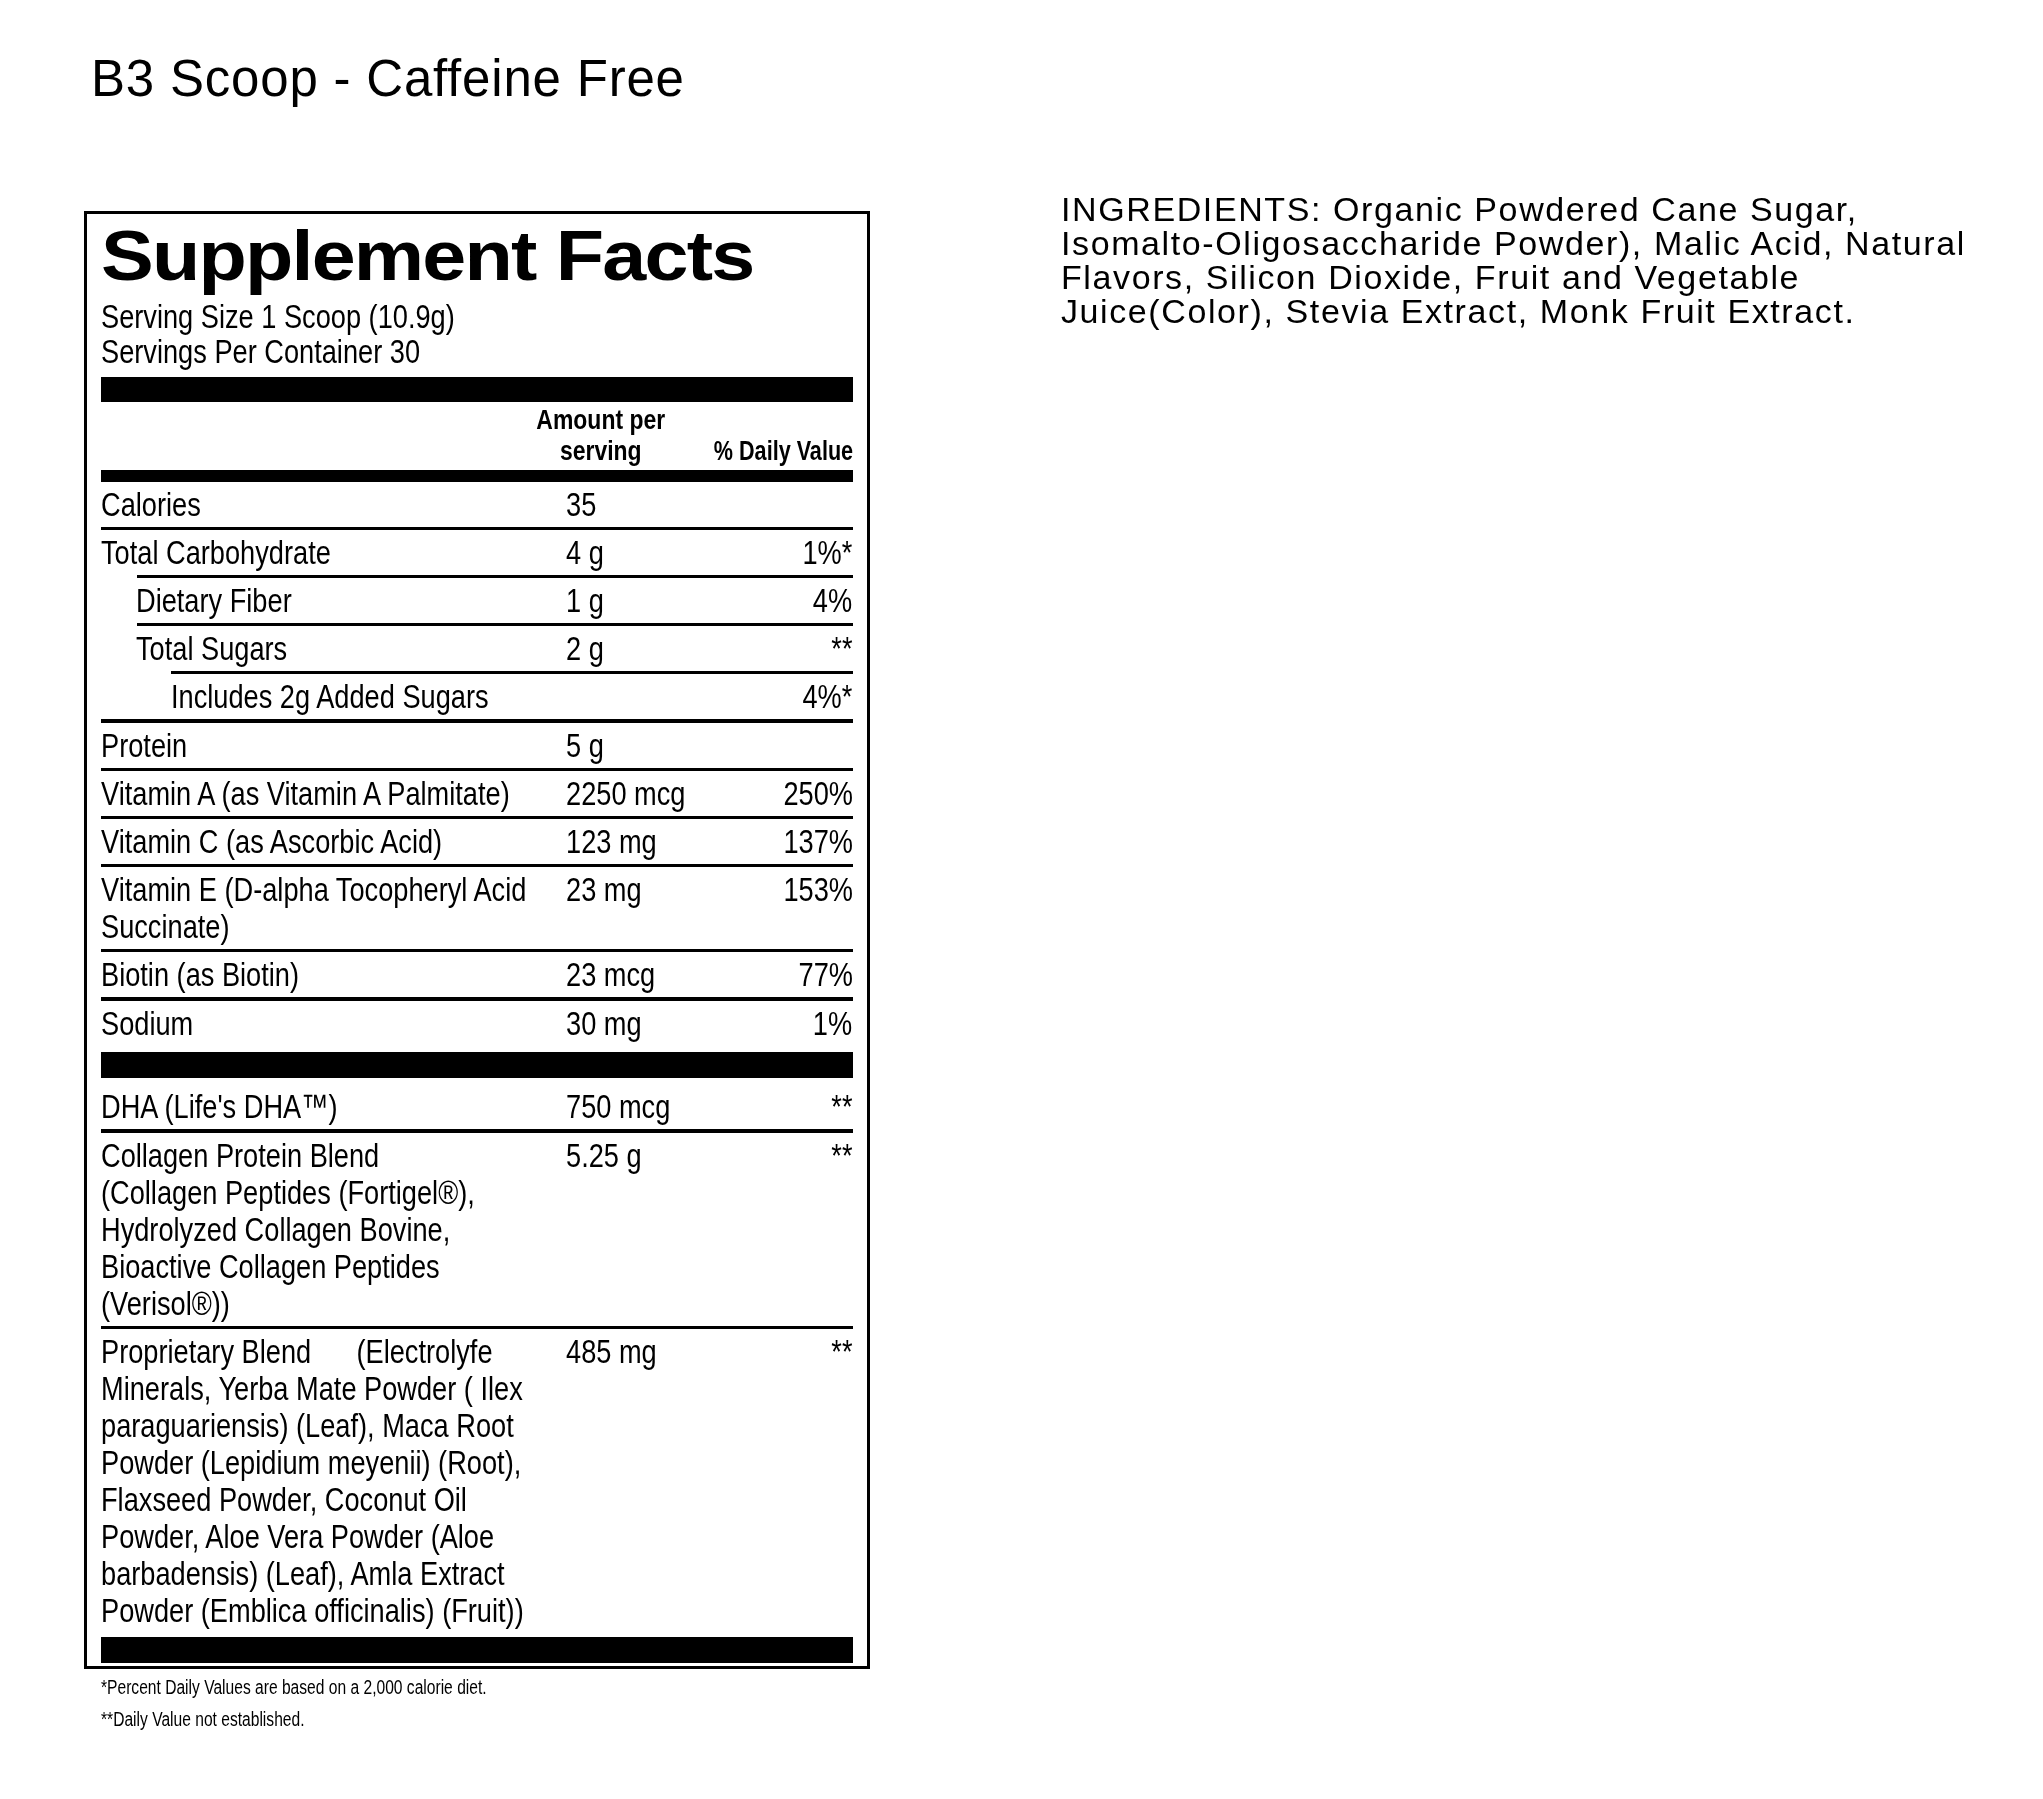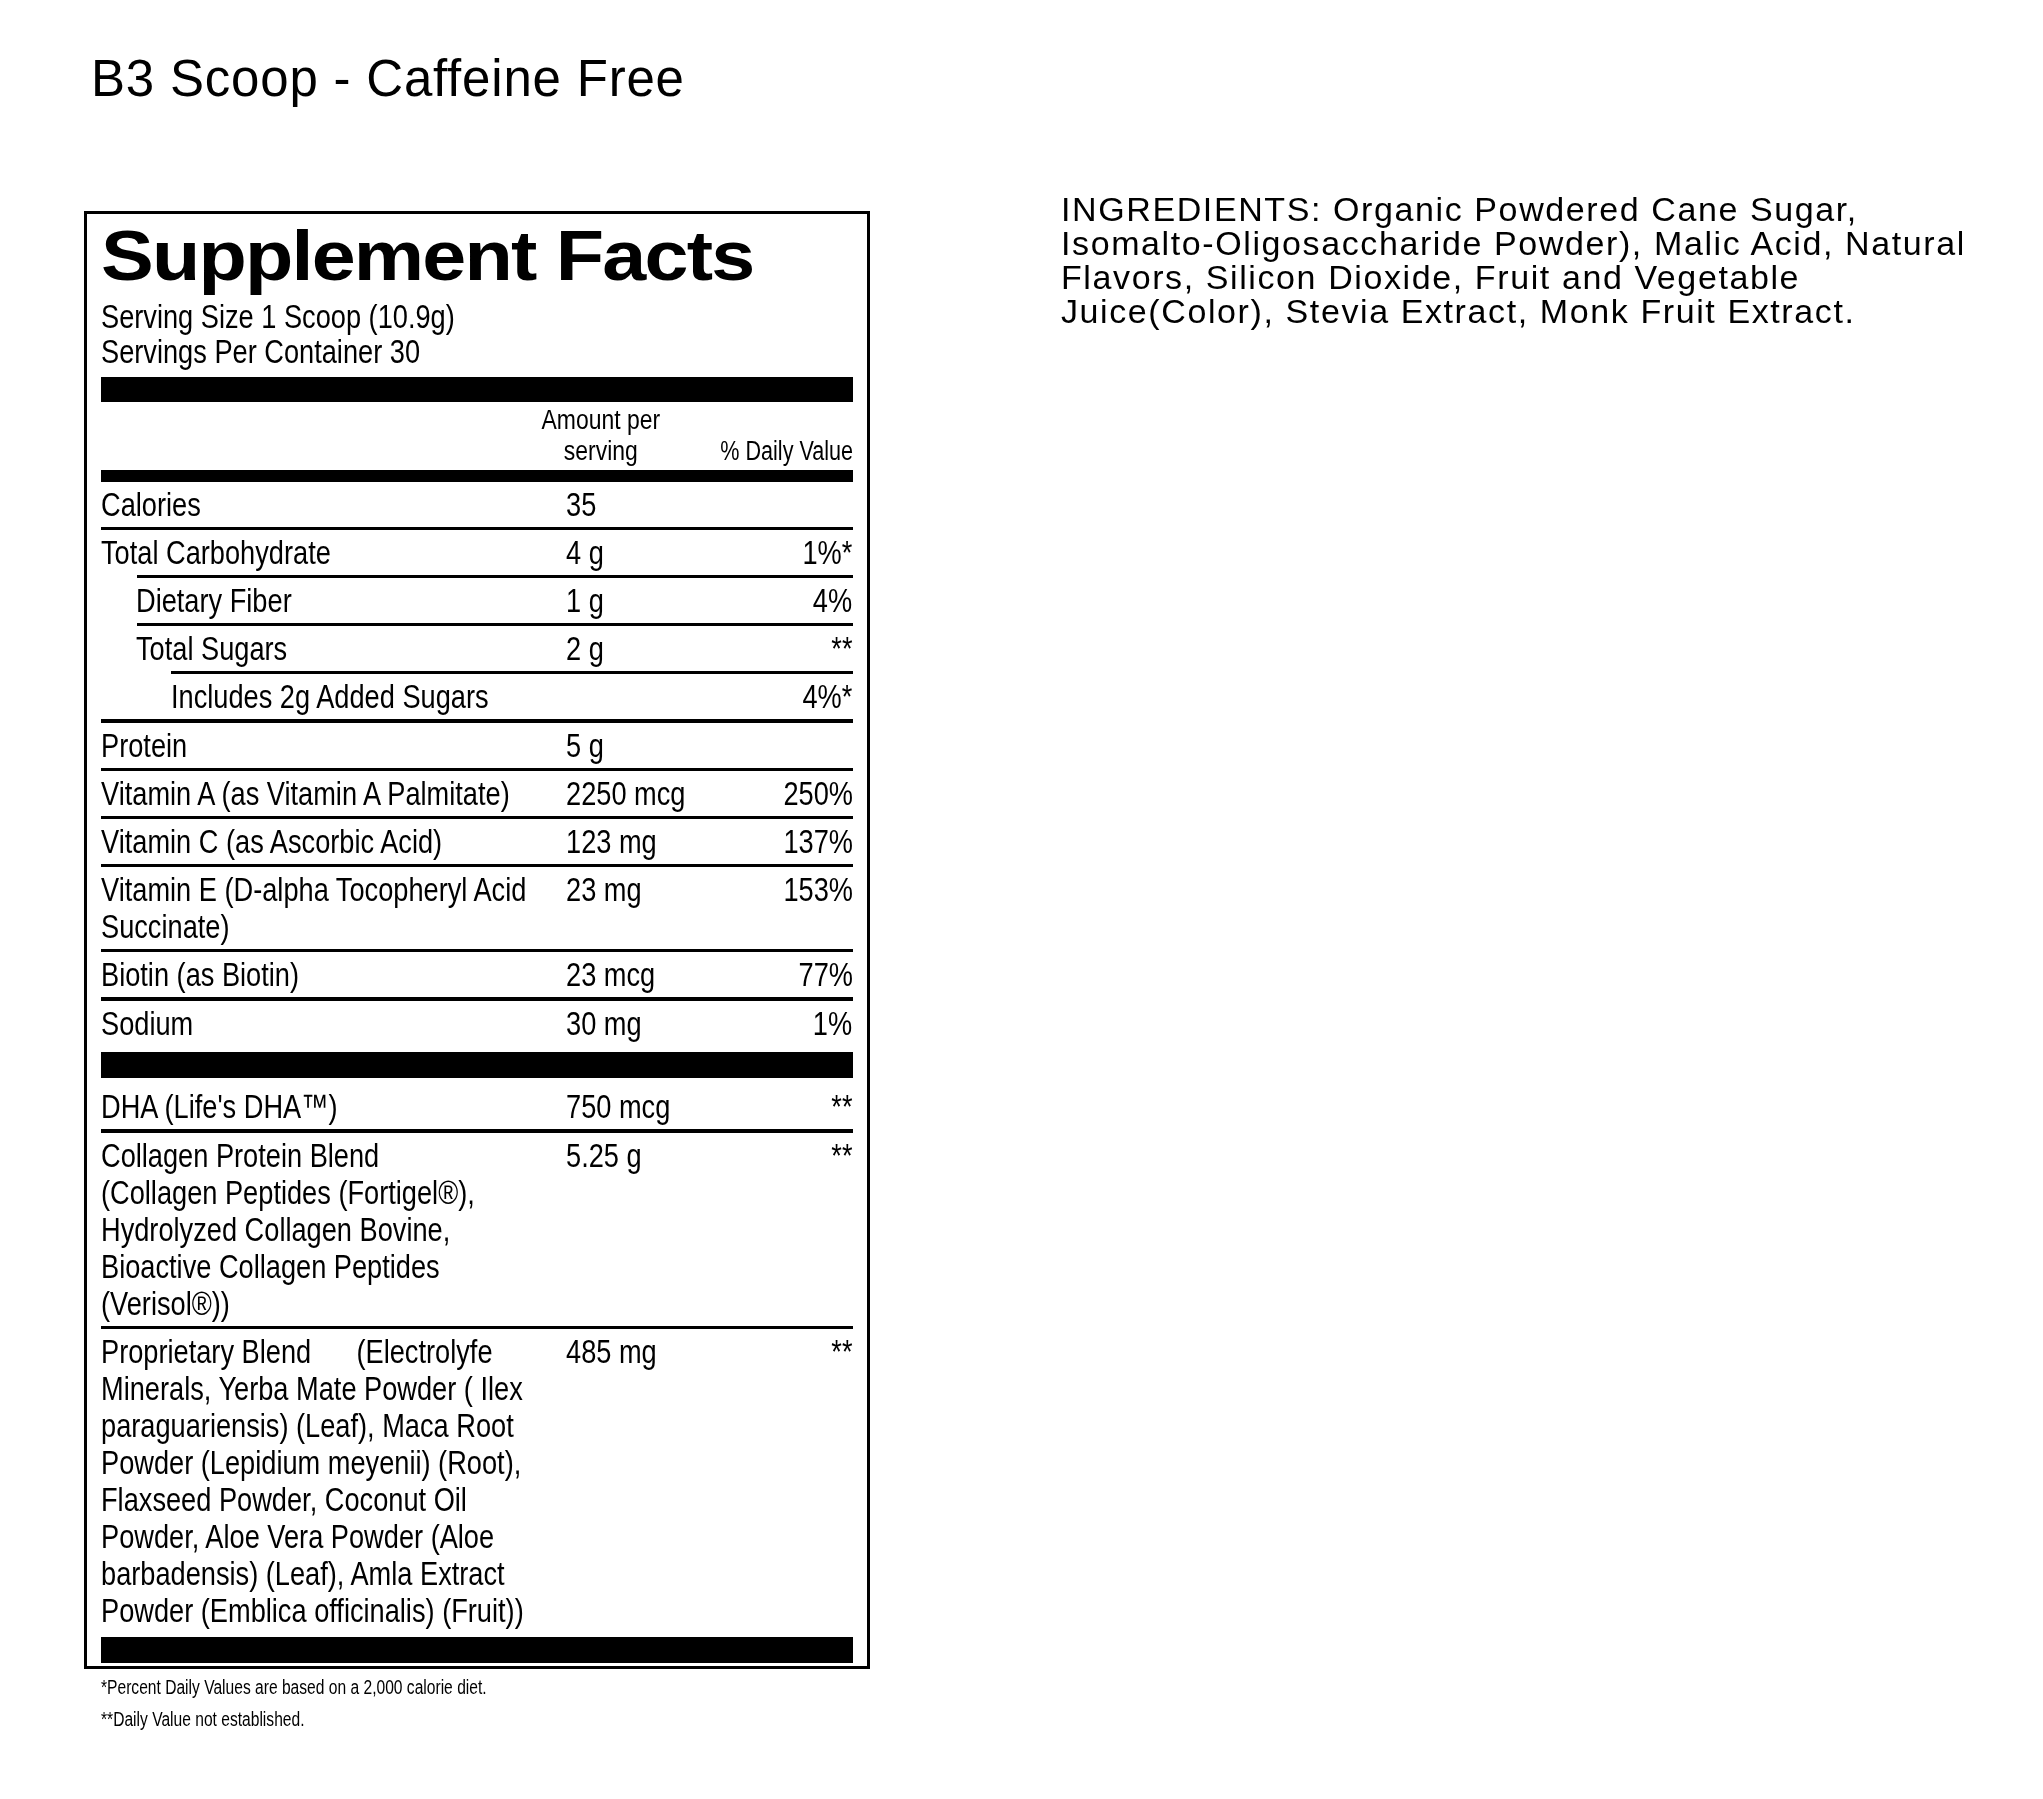--- a/index.html
+++ b/index.html
@@ -38,21 +38,21 @@
   .cond-c { display:inline-block; transform:scaleX(0.85); transform-origin:50% 0; white-space:pre; }
   .serving-line { font-size:34px; line-height:35px; }
   .bar { background:#000; }
   .bar-thick { height:25.5px; margin-top:8px; }
   .bar-thin  { height:11.2px; margin-top:3.2px; }
   .bar-mid-a { height:26px; margin:6.4px 0; }
   .bar-mid-b { height:26px; margin:4.8px 0 0 0; }
   .col-head {
     display:flex; align-items:flex-end;
     margin-top:3.2px;
-    font-weight:normal; font-size:27px; line-height:31px;
+    font-weight:bold; font-size:27px; line-height:31px;
   }
   .col-head .spacer { width:423px; flex:none; }
   .col-head .amount-head { width:152px; flex:none; text-align:center; }
   .col-head .dv-head { margin-left:auto; text-align:left; }
   .row { display:flex; align-items:flex-start; padding:4px 0; font-size:34px; line-height:37px; }
   .row .label { width:465px; flex:none; }
   .row .label.ind1 { padding-left:35px; }
   .row .label.ind2 { padding-left:70px; }
   .row .amount { flex:1 1 auto; text-align:left; }
   .row .dv { margin-left:auto; text-align:right; }

